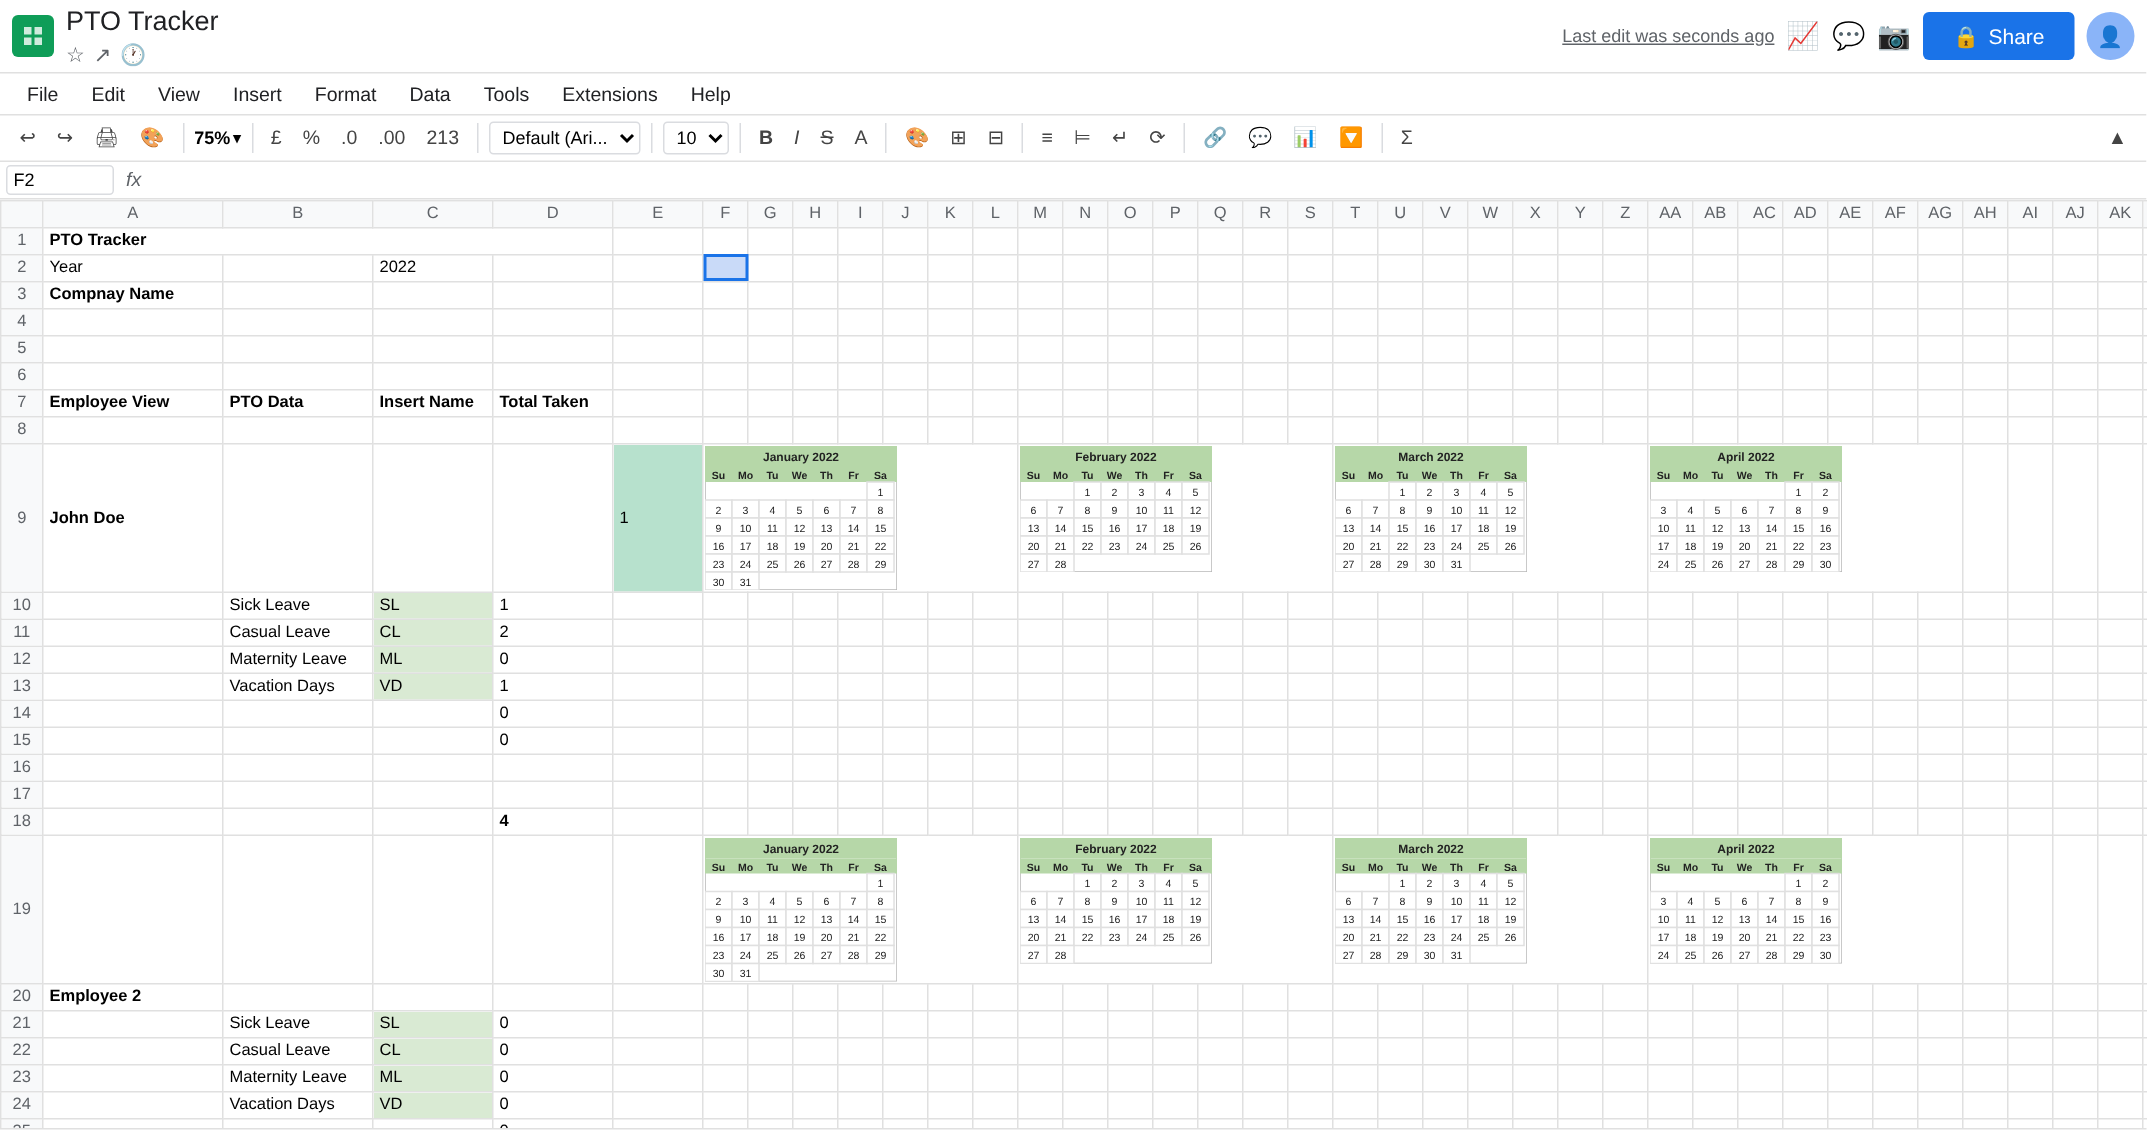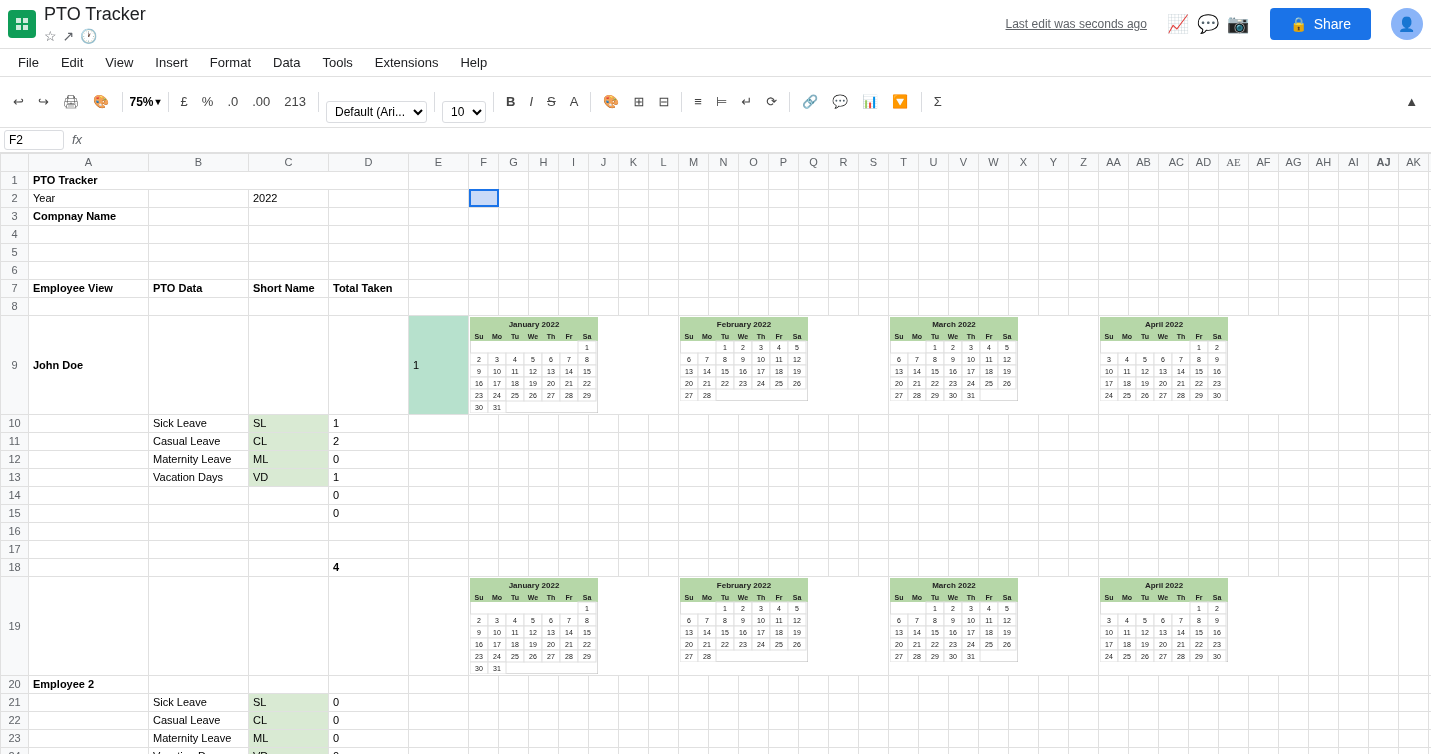--- a/index.html
+++ b/index.html
@@ -5,39 +5,39 @@
     * { box-sizing: border-box; margin: 0; padding: 0; }
     body { font-family: Arial, sans-serif; font-size: 12px; background: #fff; overflow: hidden; width: 1431px; height: 754px; }
 
     
     #top-bar { display: flex; align-items: center; padding: 4px 8px; gap: 8px; background: #fff; border-bottom: 1px solid #e0e0e0; }
     #app-icon { width: 28px; height: 28px; background: #0f9d58; border-radius: 4px; display: flex; align-items: center; justify-content: center; color: white; font-size: 14px; font-weight: bold; flex-shrink: 0; }
     #doc-title-area { display: flex; flex-direction: column; flex-shrink: 0; }
     #doc-title { font-size: 18px; font-weight: 500; color: #202124; line-height: 1.2; }
     #doc-icons { display: flex; gap: 6px; align-items: center; margin-top: 2px; }
     .doc-icon { font-size: 14px; color: #5f6368; cursor: pointer; }
-    #top-right { margin-left: auto; display: flex; align-items: center; gap: 20px; }
+    #top-right { margin-left: auto; display: flex; align-items: center; gap: 8px; }
     #last-edit { color: #5f6368; font-size: 12px; text-decoration: underline; cursor: pointer; }
     #share-btn { background: #1a73e8; color: white; border: none; border-radius: 4px; padding: 8px 20px; font-size: 14px; cursor: pointer; display: flex; align-items: center; gap: 6px; }
     #avatar { width: 32px; height: 32px; border-radius: 50%; background: #8ab4f8; display: flex; align-items: center; justify-content: center; color: white; font-size: 14px; cursor: pointer; }
 
     
     #menu-bar { display: flex; align-items: center; padding: 2px 8px; gap: 2px; border-bottom: 1px solid #e0e0e0; }
     .menu-item { padding: 4px 10px; font-size: 13px; color: #202124; cursor: pointer; border-radius: 3px; }
 
     
     #toolbar { display: flex; align-items: center; padding: 4px 8px; gap: 4px; border-bottom: 1px solid #e0e0e0; flex-wrap: nowrap; overflow: hidden; }
     .tb-btn { background: none; border: none; cursor: pointer; padding: 3px 5px; border-radius: 3px; font-size: 13px; color: #444; display: flex; align-items: center; }
     .tb-sep { width: 1px; height: 20px; background: #dadce0; margin: 0 3px; }
-    .tb-select { border: 1px solid #dadce0; border-radius: 3px; padding: 2px 4px; font-size: 12px; background: #fff; cursor: pointer; margin-top: 20px; }
+    .tb-select { border: 1px solid #dadce0; border-radius: 3px; padding: 2px 4px; font-size: 12px; background: #fff; cursor: pointer; }
     .tb-zoom { display: flex; align-items: center; gap: 2px; font-weight: bold; }
 
     
     #formula-bar { display: flex; align-items: center; border-bottom: 1px solid #e0e0e0; padding: 2px 4px; gap: 4px; }
-    #cell-ref { width: 60px; border: 1px solid #dadce0; padding: 2px 4px; font-size: 12px; border-radius: 3px; }
+    #cell-ref { width: 72px; border: 1px solid #dadce0; padding: 2px 4px; font-size: 12px; border-radius: 3px; }
     #fx-label { font-size: 13px; color: #5f6368; padding: 0 4px; font-style: italic; }
     #formula-input { flex: 1; border: none; font-size: 12px; outline: none; padding: 2px 4px; }
 
     
     #bottom-bar { display: flex; align-items: center; border-top: 1px solid #e0e0e0; padding: 4px 8px; background: #fff; gap: 8px; }
 
     
     #ss-wrap { overflow: auto; height: calc(754px - 135px); width: 1431px; }
     #ss-table { border-collapse: collapse; }
     #ss-table th { background: #f8f9fa; text-align: center; font-weight: normal; font-size: 11px; color: #5f6368; border: 1px solid #e0e0e0; padding: 1px 4px; min-width: 18px; height: 18px; position: sticky; top: 0; z-index: 5; }
@@ -178,26 +178,26 @@
         <th style="min-width:30px;width:30px;">U</th>
         <th style="min-width:30px;width:30px;">V</th>
         <th style="min-width:30px;width:30px;">W</th>
         <th style="min-width:30px;width:30px;">X</th>
         <th style="min-width:30px;width:30px;">Y</th>
         <th style="min-width:30px;width:30px;">Z</th>
         <th style="min-width:30px;width:30px;margin-left:44px;">AA</th>
         <th style="min-width:30px;width:30px;">AB</th>
         <th style="min-width:30px;width:30px;text-align:right;">AC</th>
         <th style="min-width:30px;width:30px;">AD</th>
-        <th style="min-width:30px;width:30px;font-family:Liberation Serif, serif;">AE</th>
+        <th style="min-width:30px;width:30px;">AE</th>
         <th style="min-width:30px;width:30px;">AF</th>
         <th style="min-width:30px;width:30px;">AG</th>
         <th style="min-width:30px;width:30px;">AH</th>
         <th style="min-width:30px;width:30px;">AI</th>
-        <th style="min-width:30px;width:30px;font-weight:bold;">AJ</th>
+        <th style="min-width:30px;width:30px;">AJ</th>
         <th style="min-width:30px;width:30px;">AK</th>
         <th style="min-width:30px;width:30px;">AL</th>
 
       </tr>
     </thead>
     <tbody id="sheet-body">
 
     <tr>
           <td class="rh">1</td>
           <td class="bold" colspan="4">PTO Tracker</td>
@@ -438,21 +438,21 @@
           <td></td>
           <td></td>
           <td></td>
           <td></td>
           <td></td>
         </tr>
         <tr>
           <td class="rh">7</td>
           <td class="bold">Employee View</td>
           <td class="bold">PTO Data</td>
-          <td class="bold">Short Name</td>
+          <td class="bold">Insert Name</td>
           <td class="bold">Total Taken</td>
           <td></td>
           <td></td>
           <td></td>
           <td></td>
           <td></td>
           <td></td>
           <td></td>
           <td></td>
           <td></td>

